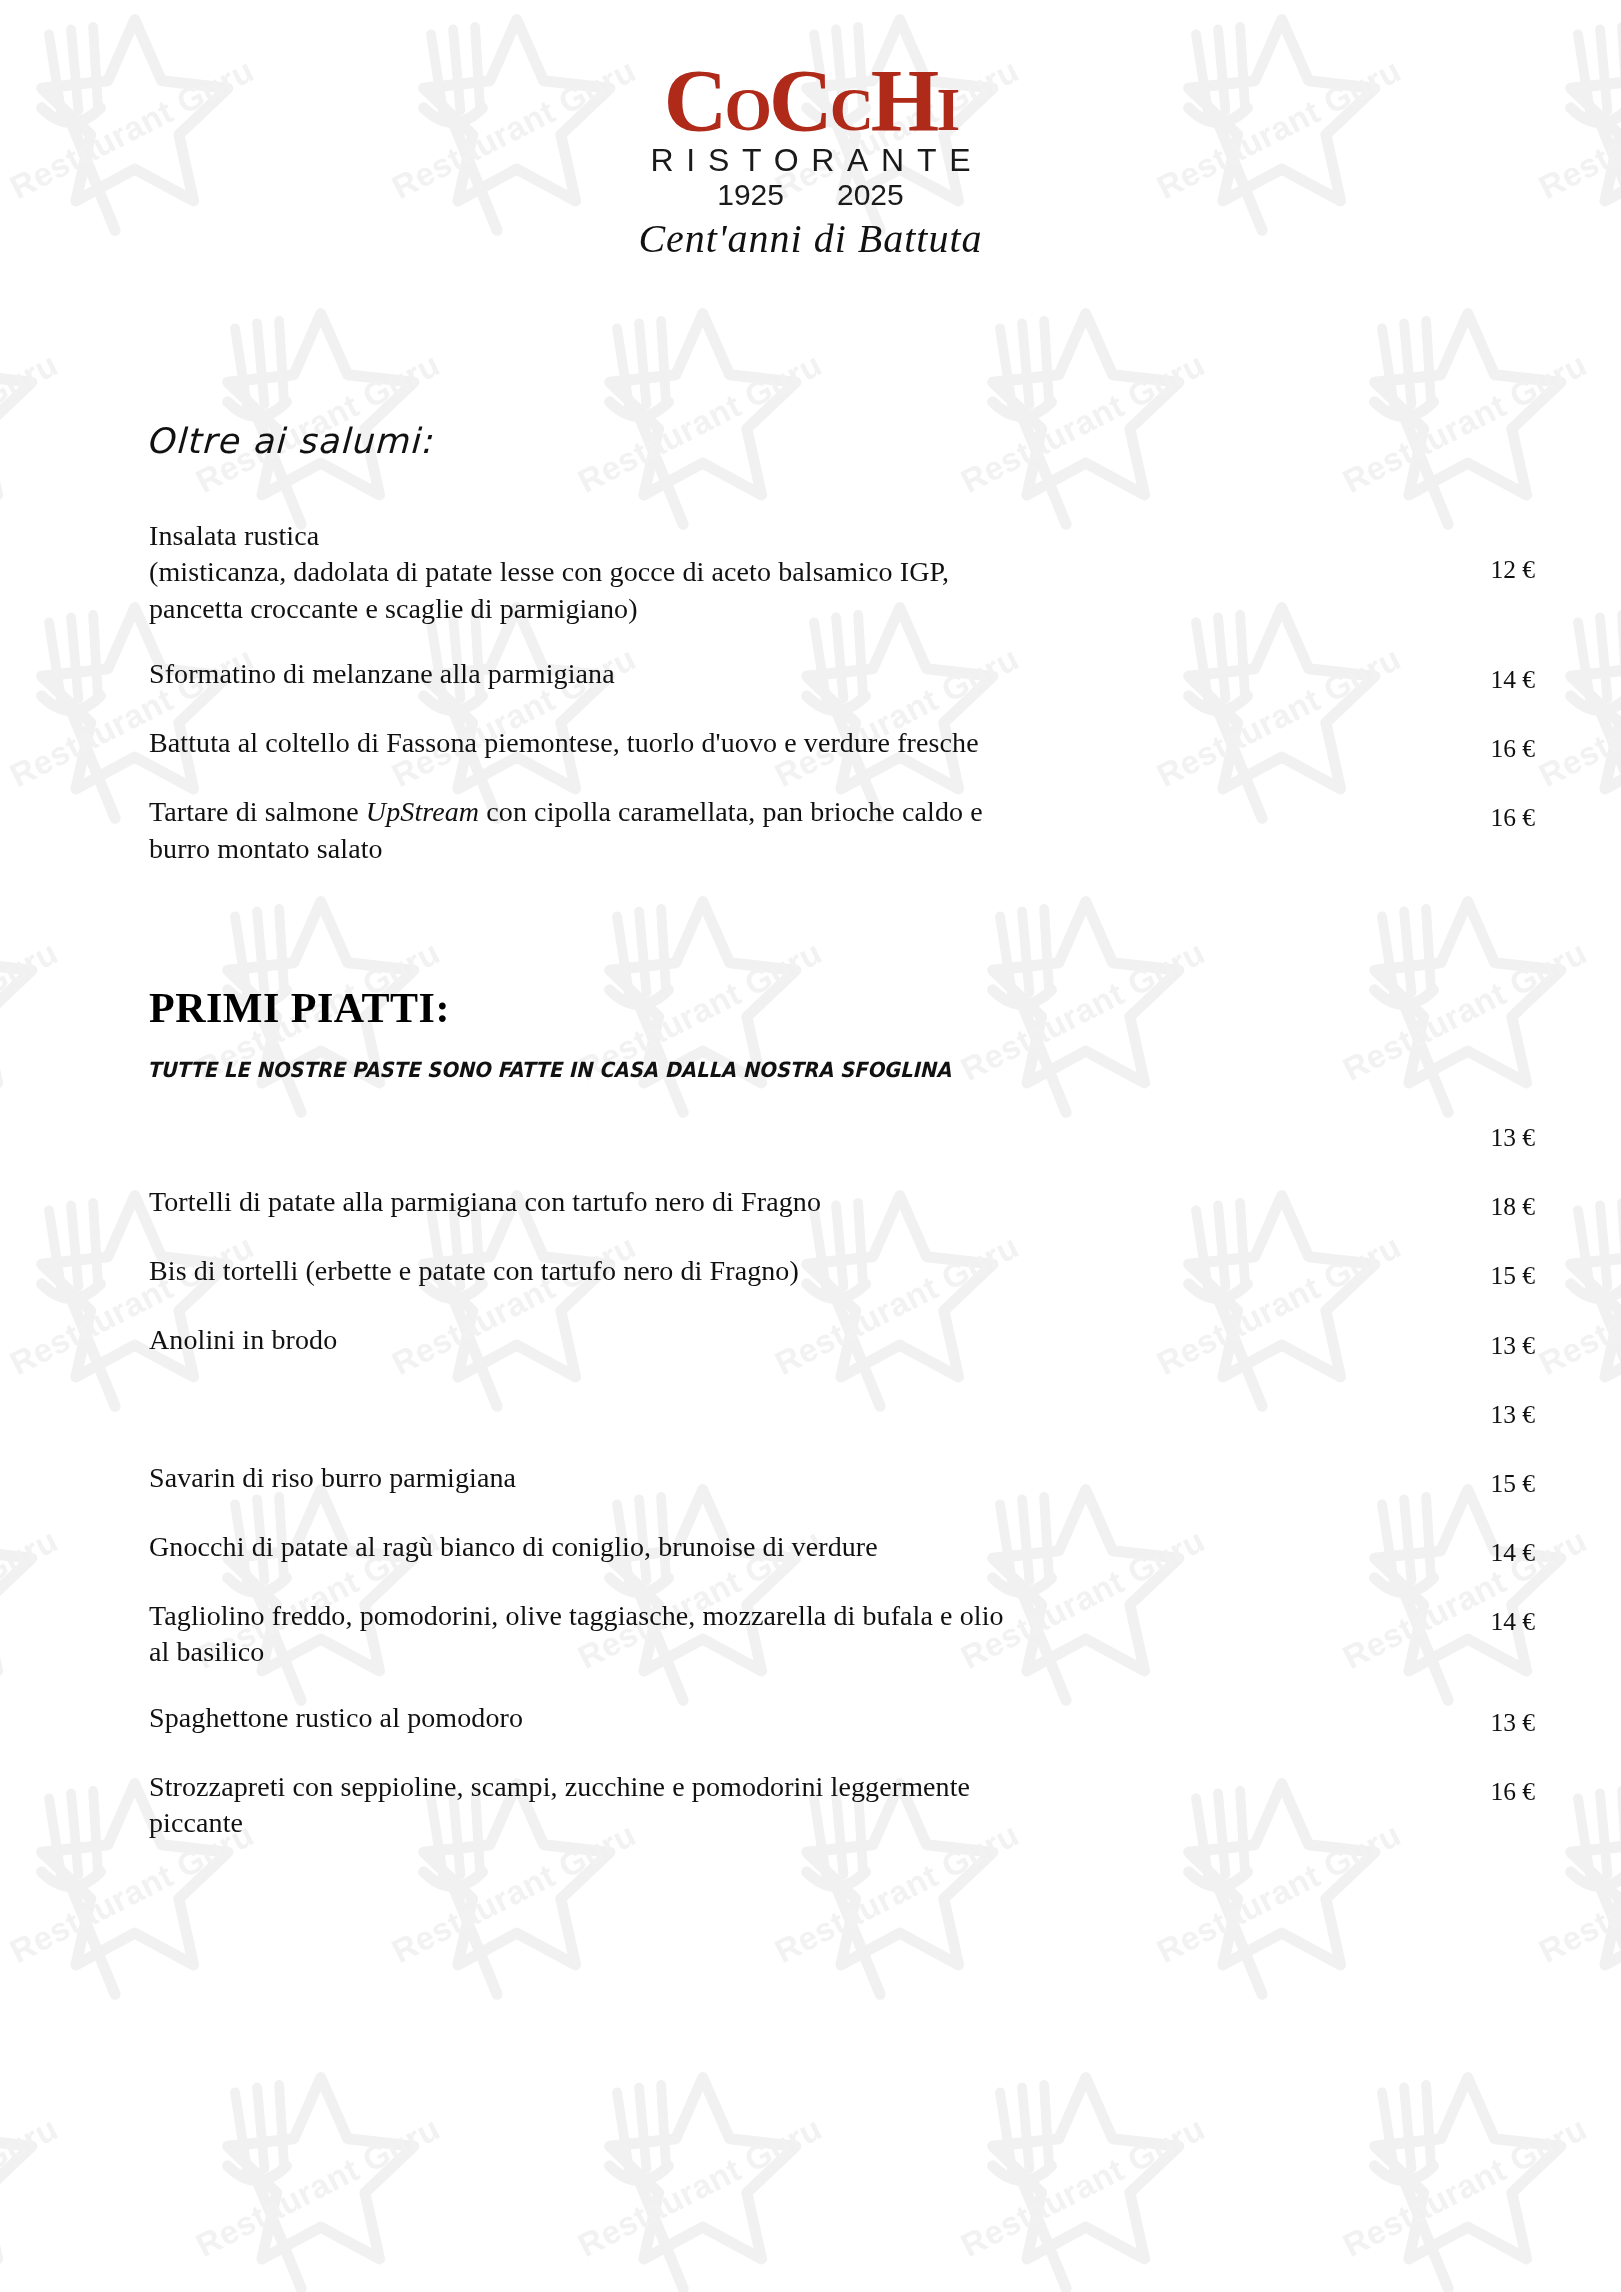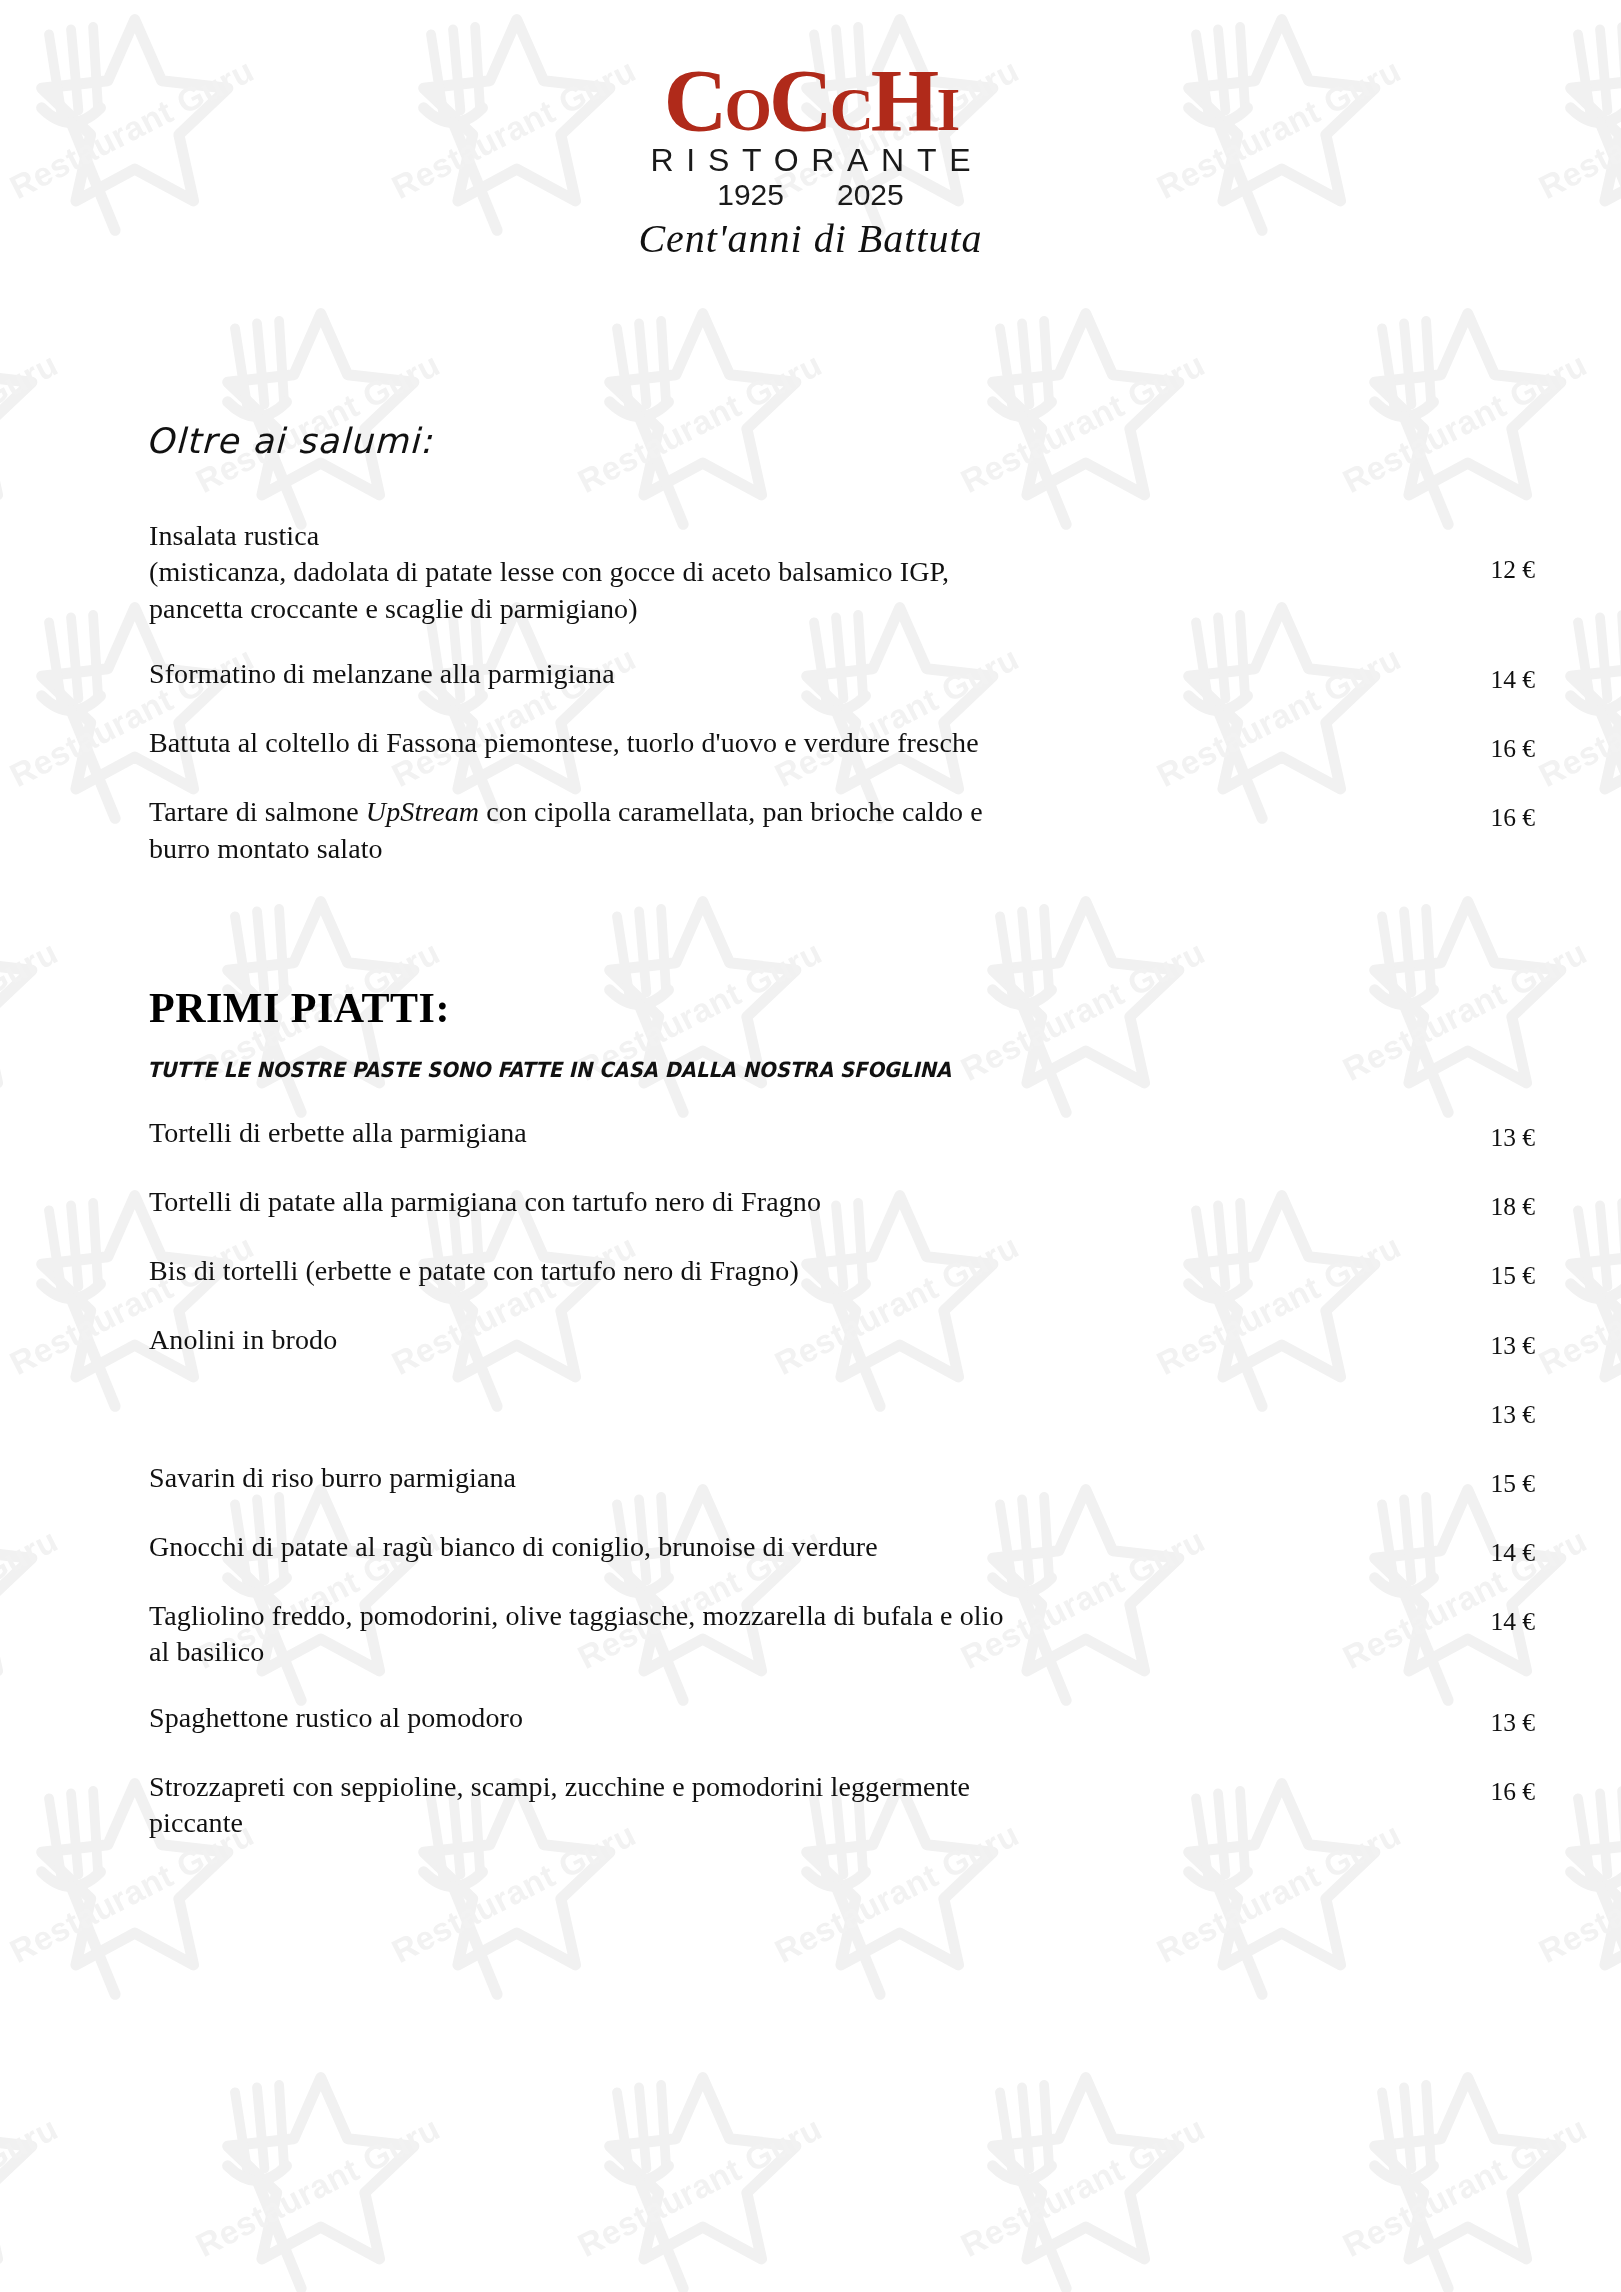--- a/index.html
+++ b/index.html
@@ -589,21 +589,20 @@
             <div class="item-price price-low">16 €</div>
           </li>
         </ul>
       </section>
       <div class="gap-antipasti"></div>
       <section>
         <div class="section-title">PRIMI PIATTI:</div>
         <div class="section-note">TUTTE LE NOSTRE PASTE SONO FATTE IN CASA DALLA NOSTRA SFOGLINA</div>
         <ul class="items">
           <li class="item">
-            <div class="item-name">Tortelli di erbette alla parmigiana</div>
             <div class="item-spacer"></div>
             <div class="item-price price-low">13 €</div>
           </li>
           <li class="item">
             <div class="item-name">Tortelli di patate alla parmigiana con tartufo nero di Fragno</div>
             <div class="item-spacer"></div>
             <div class="item-price price-low">18 €</div>
           </li>
           <li class="item">
             <div class="item-name">Bis di tortelli (erbette e patate con tartufo nero di Fragno)</div>

